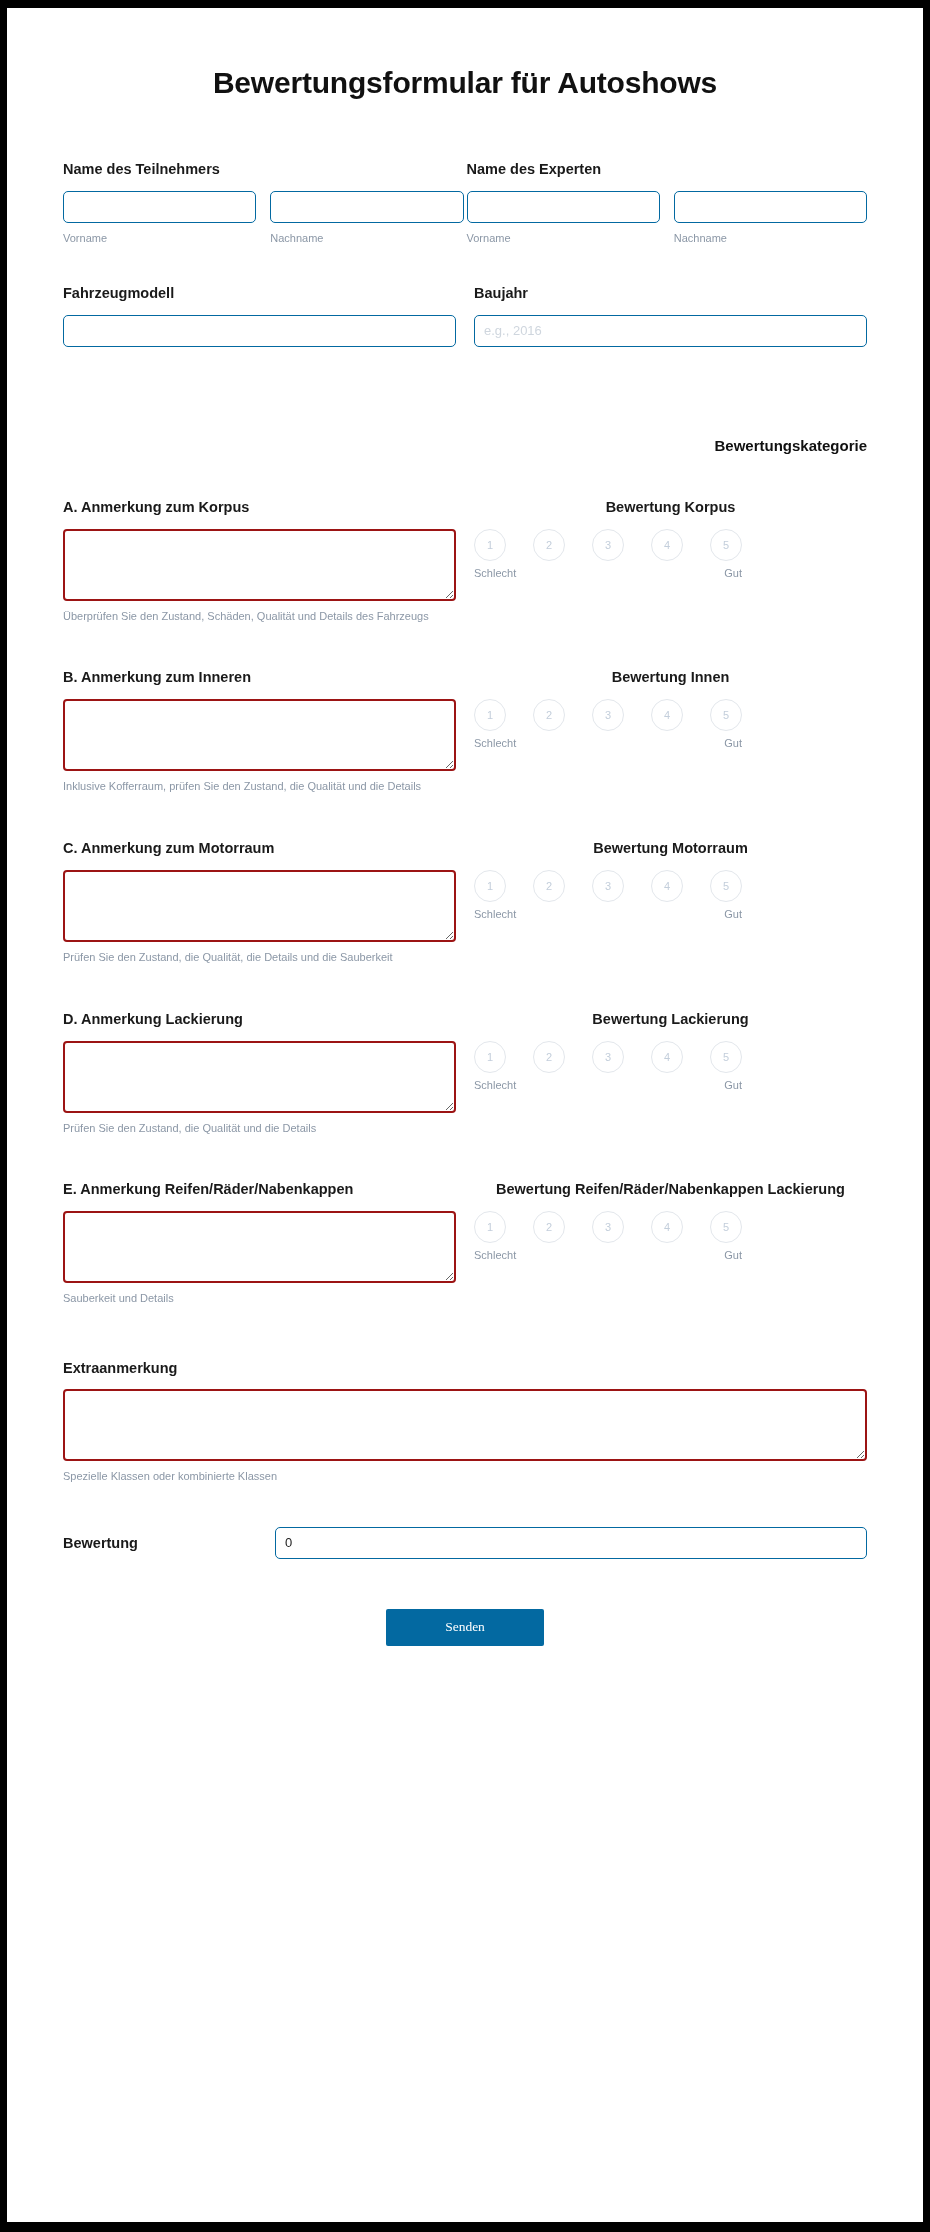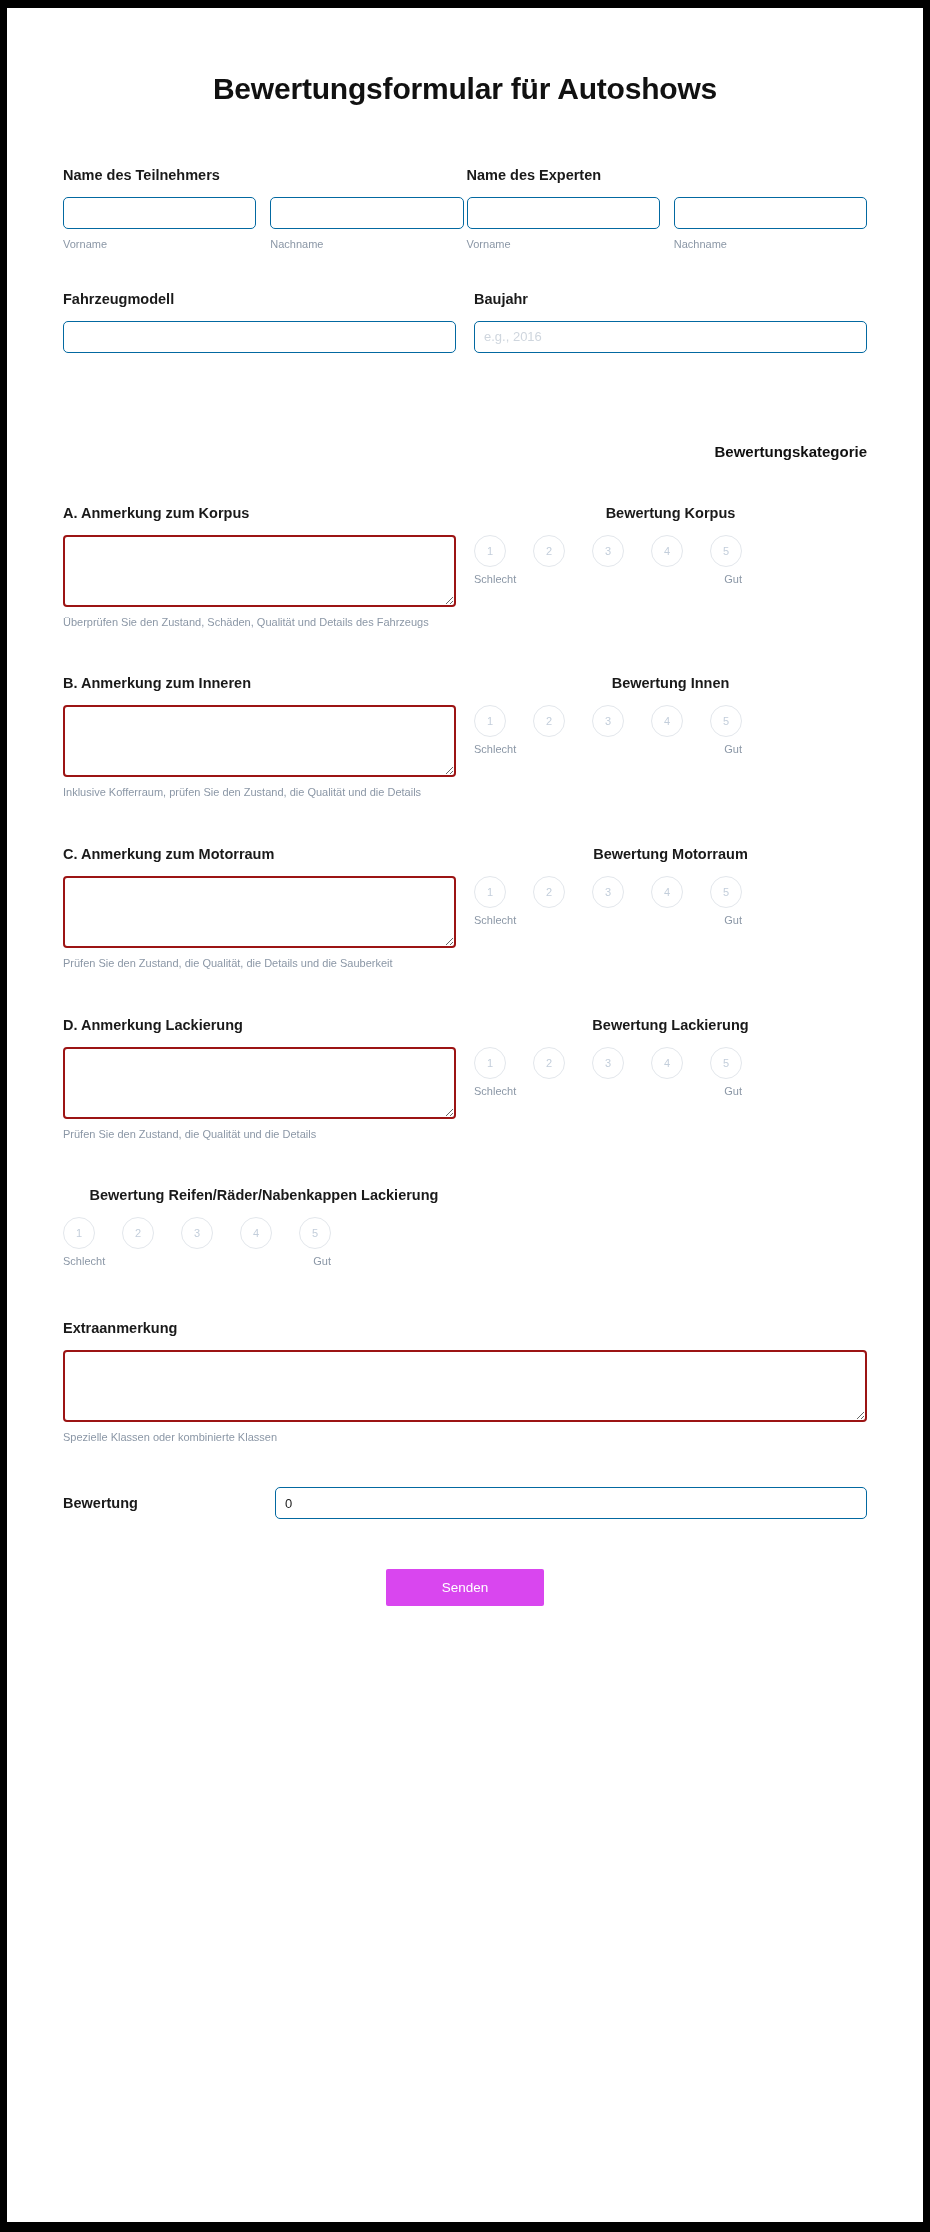--- a/index.html
+++ b/index.html
@@ -12,21 +12,21 @@
     width: 930px;
     height: 2232px;
     background: #000;
     padding: 8px 7px 10px 7px;
   }
   .page {
     width: 100%;
     height: 100%;
     background: #ffffff;
     overflow: hidden;
-    padding: 12px 56px;
+    padding: 6px 56px;
   }
 
   
   .form-title {
     text-align: center;
     font-size: 30px;
     font-weight: bold;
     color: #111111;
     letter-spacing: -0.2px;
     margin: 0;
@@ -170,25 +170,25 @@
 
   
   .submit-wrap {
     display: flex;
     justify-content: center;
     margin-top: 50px;
   }
   .submit-btn {
     width: 158px;
     height: 37px;
-    background: #d946ef;
+    background: #0369a1;
     color: #ffffff;
     border: none;
     border-radius: 2px;
-    font-family: Liberation Sans, sans-serif;
+    font-family: Liberation Serif, serif;
     font-size: 13.5px;
     cursor: pointer;
   }
 </style>
 </head>
 <body>
 
 <div class="screen">
   <div class="page">
 
@@ -321,20 +321,25 @@
           <div class="circle">5</div>
         </div>
         <div class="scale-labels">
           <span>Schlecht</span>
           <span>Gut</span>
         </div>
       </div>
     </div>
 
     <div class="rate-block">
+      <div class="rate-left">
+        <div class="rate-title">E. Anmerkung Reifen/Räder/Nabenkappen</div>
+        <textarea class="area" style=""></textarea>
+        <div class="hint">Sauberkeit und Details</div>
+      </div>
       <div class="rate-right">
         <div class="rate-title">Bewertung Reifen/Räder/Nabenkappen Lackierung</div>
         <div class="circles">
           <div class="circle">1</div>
           <div class="circle">2</div>
           <div class="circle">3</div>
           <div class="circle">4</div>
           <div class="circle">5</div>
         </div>
         <div class="scale-labels">

